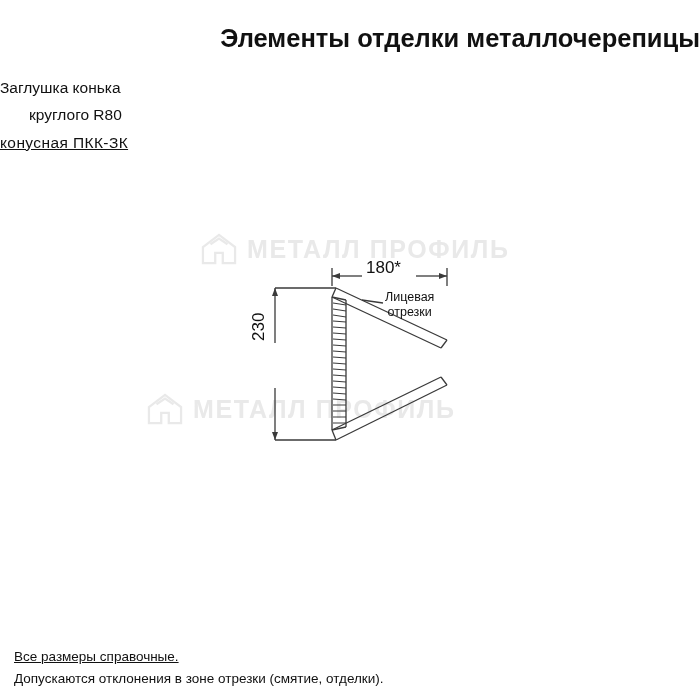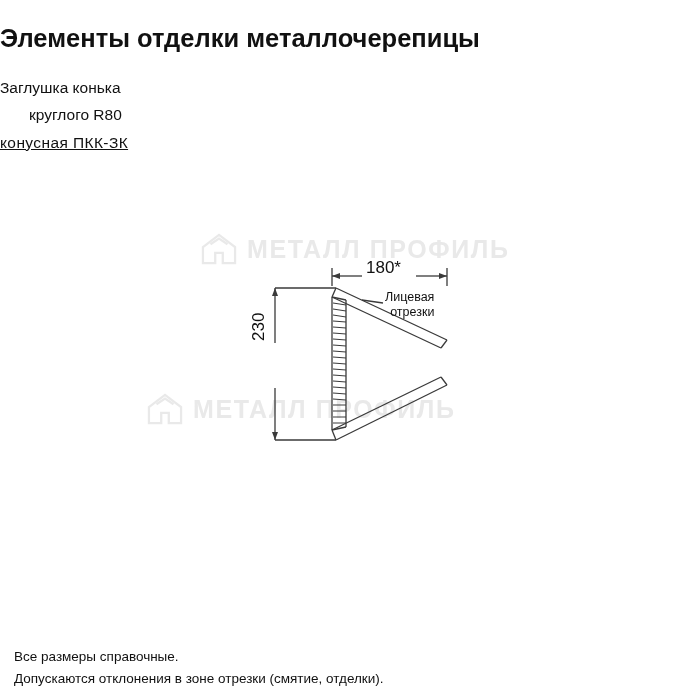--- a/index.html
+++ b/index.html
@@ -18,21 +18,21 @@
   .page {
     position: relative;
     width: 700px;
     height: 700px;
   }
   .title {
     position: absolute;
     top: 24px;
     left: 0;
     width: 700px;
-    text-align: left;
+    text-align: right;
     font-size: 25.5px;
     font-weight: bold;
     letter-spacing: 0px;
     color: #111111;
   }
   .subtitle {
     position: absolute;
     left: 0;
     width: 700px;
     text-align: left;
@@ -100,31 +100,31 @@
     transform-origin: left top;
     white-space: nowrap;
   }
   .face-label {
     position: absolute;
     left: 385px;
     top: 290px;
     font-size: 12.5px;
     line-height: 15px;
     color: #111111;
-    text-align: right;
+    text-align: center;
     white-space: nowrap;
   }
 
   .footer {
     position: absolute;
     left: 14px;
     font-size: 13.5px;
     color: #111111;
   }
-  .footer-1 { top: 649px; }
+  .footer-1 { top: 649px; text-decoration: underline; }
   .footer-2 { top: 671px; }
 </style>
 </head>
 <body>
 
 <div class="page">
 
   <div class="watermarks">
     <div class="wm wm-1">
       <svg class="wm-logo" viewBox="0 0 40 36">

